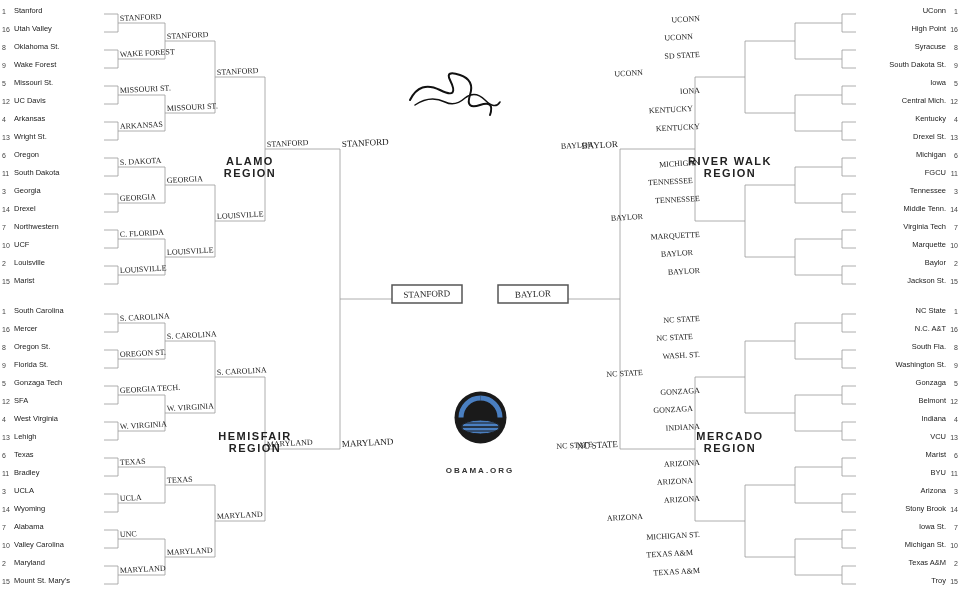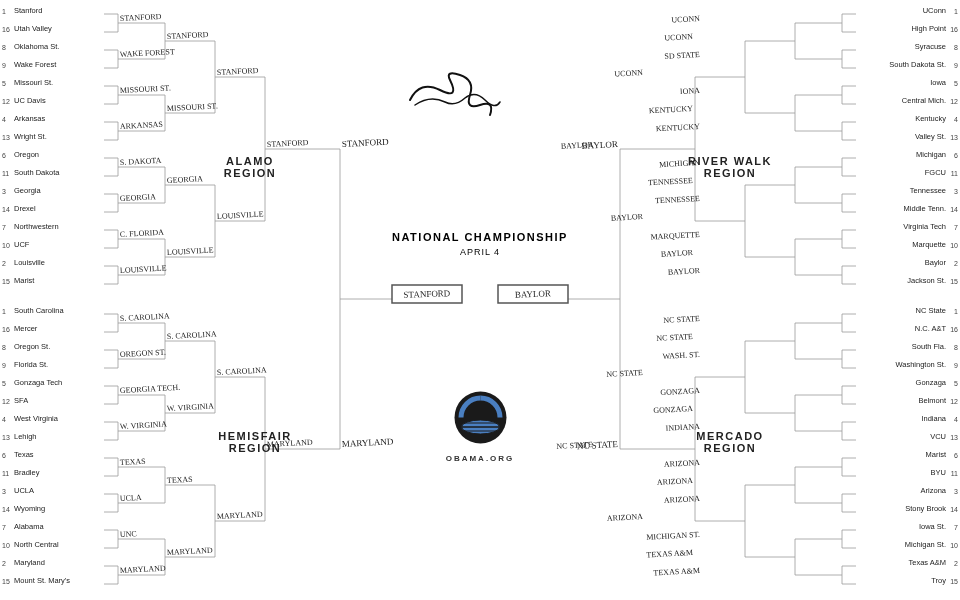--- a/index.html
+++ b/index.html
@@ -425,42 +425,42 @@
   <div class="tname" style="left:14px;top:450px">Texas</div>
   <div class="tseed" style="left:2px;top:470px">11</div>
   <div class="tname" style="left:14px;top:468px">Bradley</div>
   <div class="tseed" style="left:2px;top:488px">3</div>
   <div class="tname" style="left:14px;top:486px">UCLA</div>
   <div class="tseed" style="left:2px;top:506px">14</div>
   <div class="tname" style="left:14px;top:504px">Wyoming</div>
   <div class="tseed" style="left:2px;top:524px">7</div>
   <div class="tname" style="left:14px;top:522px">Alabama</div>
   <div class="tseed" style="left:2px;top:542px">10</div>
-  <div class="tname" style="left:14px;top:540px">North Central</div>
+  <div class="tname" style="left:14px;top:540px">Valley Carolina</div>
   <div class="tseed" style="left:2px;top:560px">2</div>
   <div class="tname" style="left:14px;top:558px">Maryland</div>
   <div class="tseed" style="left:2px;top:578px">15</div>
   <div class="tname" style="left:14px;top:576px">Mount St. Mary's</div>
 
   <div class="tseed" style="right:2px;top:8px;text-align:right;position:absolute">1</div>
   <div class="tname" style="right:14px;top:6px;text-align:right">UConn</div>
   <div class="tseed" style="right:2px;top:26px;text-align:right;position:absolute">16</div>
   <div class="tname" style="right:14px;top:24px;text-align:right">High Point</div>
   <div class="tseed" style="right:2px;top:44px;text-align:right;position:absolute">8</div>
   <div class="tname" style="right:14px;top:42px;text-align:right">Syracuse</div>
   <div class="tseed" style="right:2px;top:62px;text-align:right;position:absolute">9</div>
   <div class="tname" style="right:14px;top:60px;text-align:right">South Dakota St.</div>
   <div class="tseed" style="right:2px;top:80px;text-align:right;position:absolute">5</div>
   <div class="tname" style="right:14px;top:78px;text-align:right">Iowa</div>
   <div class="tseed" style="right:2px;top:98px;text-align:right;position:absolute">12</div>
   <div class="tname" style="right:14px;top:96px;text-align:right">Central Mich.</div>
   <div class="tseed" style="right:2px;top:116px;text-align:right;position:absolute">4</div>
   <div class="tname" style="right:14px;top:114px;text-align:right">Kentucky</div>
   <div class="tseed" style="right:2px;top:134px;text-align:right;position:absolute">13</div>
-  <div class="tname" style="right:14px;top:132px;text-align:right">Valley St.</div>
+  <div class="tname" style="right:14px;top:132px;text-align:right">Drexel St.</div>
   <div class="tseed" style="right:2px;top:152px;text-align:right;position:absolute">6</div>
   <div class="tname" style="right:14px;top:150px;text-align:right">Michigan</div>
   <div class="tseed" style="right:2px;top:170px;text-align:right;position:absolute">11</div>
   <div class="tname" style="right:14px;top:168px;text-align:right">FGCU</div>
   <div class="tseed" style="right:2px;top:188px;text-align:right;position:absolute">3</div>
   <div class="tname" style="right:14px;top:186px;text-align:right">Tennessee</div>
   <div class="tseed" style="right:2px;top:206px;text-align:right;position:absolute">14</div>
   <div class="tname" style="right:14px;top:204px;">Middle Tenn.</div>
   <div class="tseed" style="right:2px;top:224px;text-align:right;position:absolute">7</div>
   <div class="tname" style="right:14px;top:222px;text-align:right">Virginia Tech</div>
@@ -502,36 +502,31 @@
   <div class="tseed" style="right:2px;top:560px;text-align:right;position:absolute">2</div>
   <div class="tname" style="right:14px;top:558px;text-align:right">Texas A&amp;M</div>
   <div class="tseed" style="right:2px;top:578px;text-align:right;position:absolute">15</div>
   <div class="tname" style="right:14px;top:576px;text-align:right">Troy</div>
 
   <div class="region-title" style="left:200px;top:155px;width:100px">ALAMO<br>REGION</div>
   <div class="region-title" style="left:200px;top:430px;width:110px">HEMISFAIR<br>REGION</div>
   <div class="region-title" style="right:170px;top:155px;width:120px;text-align:center">RIVER WALK<br>REGION</div>
   <div class="region-title" style="right:170px;top:430px;width:120px;text-align:center">MERCADO<br>REGION</div>
 
-  <div style="position:absolute;left:390px;top:230px;width:180px;text-align:center;">
-    <div style="font-size:11px;font-weight:bold;letter-spacing:1.5px;line-height:1.4">NATIONAL
-CHAMPIONSHIP</div>
-    <div style="font-size:9px;letter-spacing:1px;margin-top:2px">APRIL 4</div>
-  </div>
 
   <div style="position:absolute;left:415px;top:390px;width:130px;display:flex;flex-direction:column;align-items:center;">
 
     <svg width="55" height="55" viewBox="0 0 55 55">
       <circle cx="27.5" cy="27.5" r="26" fill="#1a1a1a"></circle>
 
       <path d="M27.5,8 A19.5,19.5 0 0 1 47,27.5" fill="none" stroke="#4a7fc1" stroke-width="5"></path>
       <path d="M27.5,8 A19.5,19.5 0 0 0 8,27.5" fill="none" stroke="#4a7fc1" stroke-width="5"></path>
       <ellipse cx="27.5" cy="37" rx="19" ry="7" fill="#4a7fc1"></ellipse>
       <ellipse cx="27.5" cy="37" rx="19" ry="7" fill="none" stroke="#1a1a1a" stroke-width="1"></ellipse>
 
       <line x1="9" y1="37" x2="46" y2="37" stroke="#1a1a1a" stroke-width="1.5"></line>
       <line x1="11" y1="33" x2="44" y2="33" stroke="#1a1a1a" stroke-width="1"></line>
       <line x1="11" y1="41" x2="44" y2="41" stroke="#1a1a1a" stroke-width="1"></line>
     </svg>
-    <div style="font-size:8px;letter-spacing:2px;color:#333;font-weight:bold;margin-top:9px">OBAMA.ORG</div>
+    <div style="font-size:8px;letter-spacing:2px;color:#333;font-weight:bold;margin-top:21px">OBAMA.ORG</div>
   </div>
 
 </div>
 
 </body></html>

